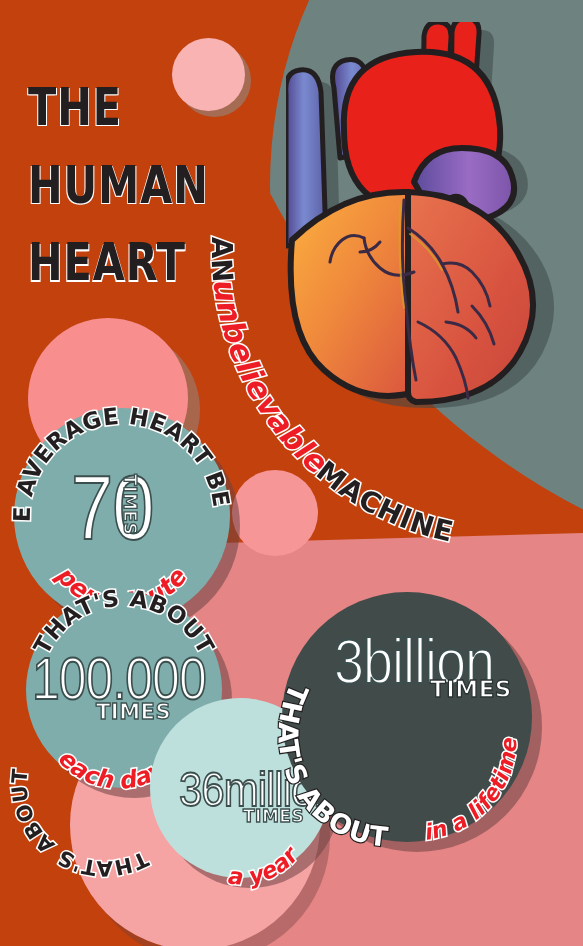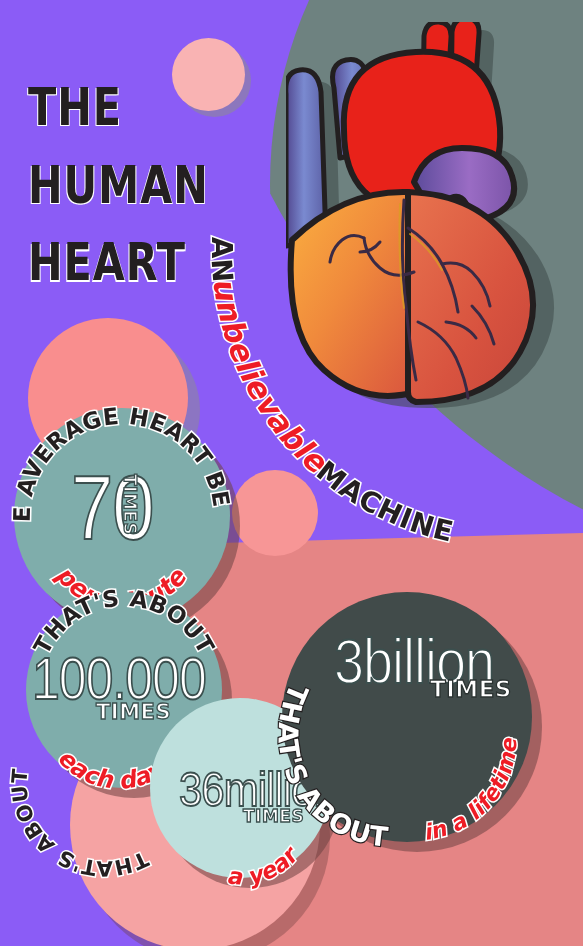--- a/index.html
+++ b/index.html
@@ -2,21 +2,21 @@
 <html><head>
 <meta charset="utf-8">
 <title>The Human Heart Infographic</title>
 <style>
   html,body{margin:0;padding:0;background:#ffffff;}
   body{font-family:"Liberation Sans",sans-serif;}
   #poster{
     position:relative;
     width:583px;height:946px;
     overflow:hidden;
-    background:#8b5cf6;
+    background:#c2410c;
   }
   
   .bg-salmon-block{
     position:absolute;
     left:150px;top:545px;
     width:470px;height:420px;
     background:#E58585;
     transform:rotate(-1.6deg);
     transform-origin:left top;
   }

